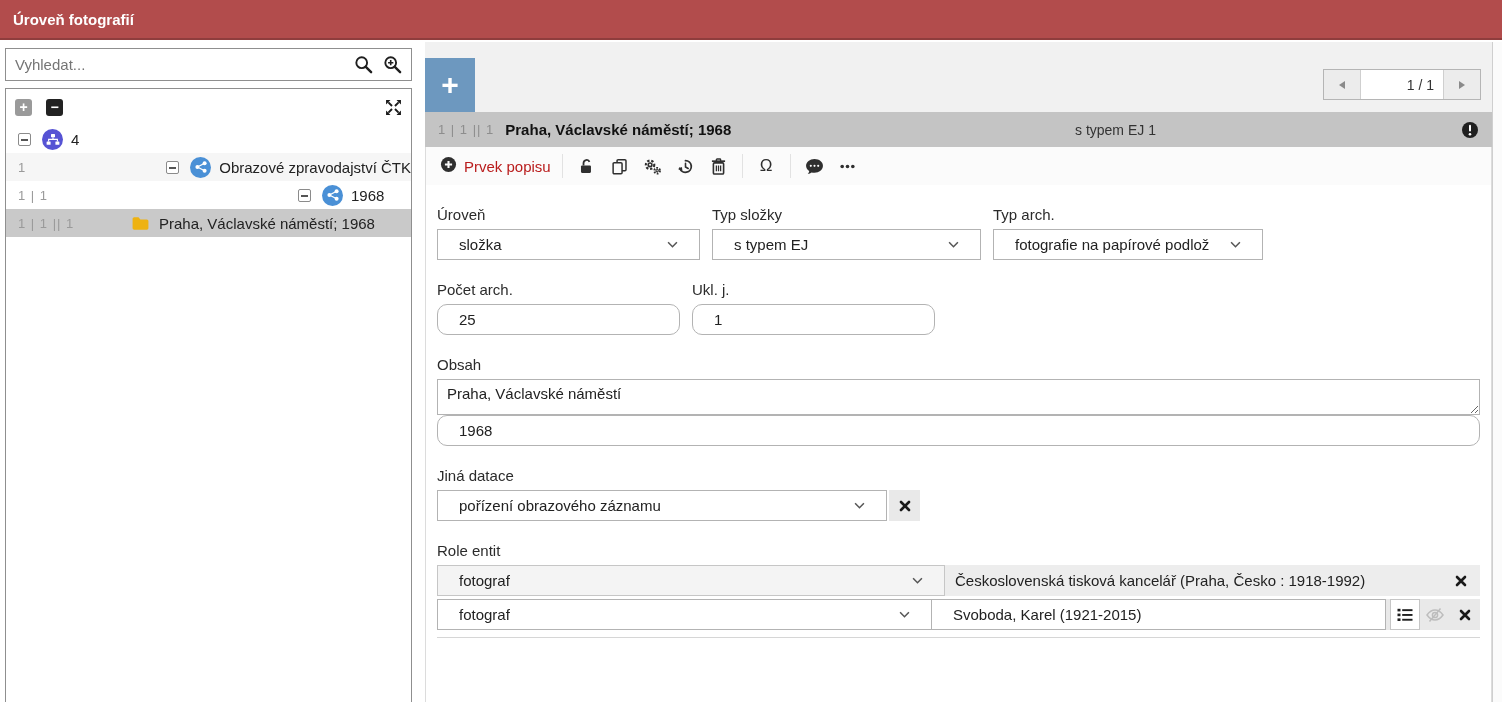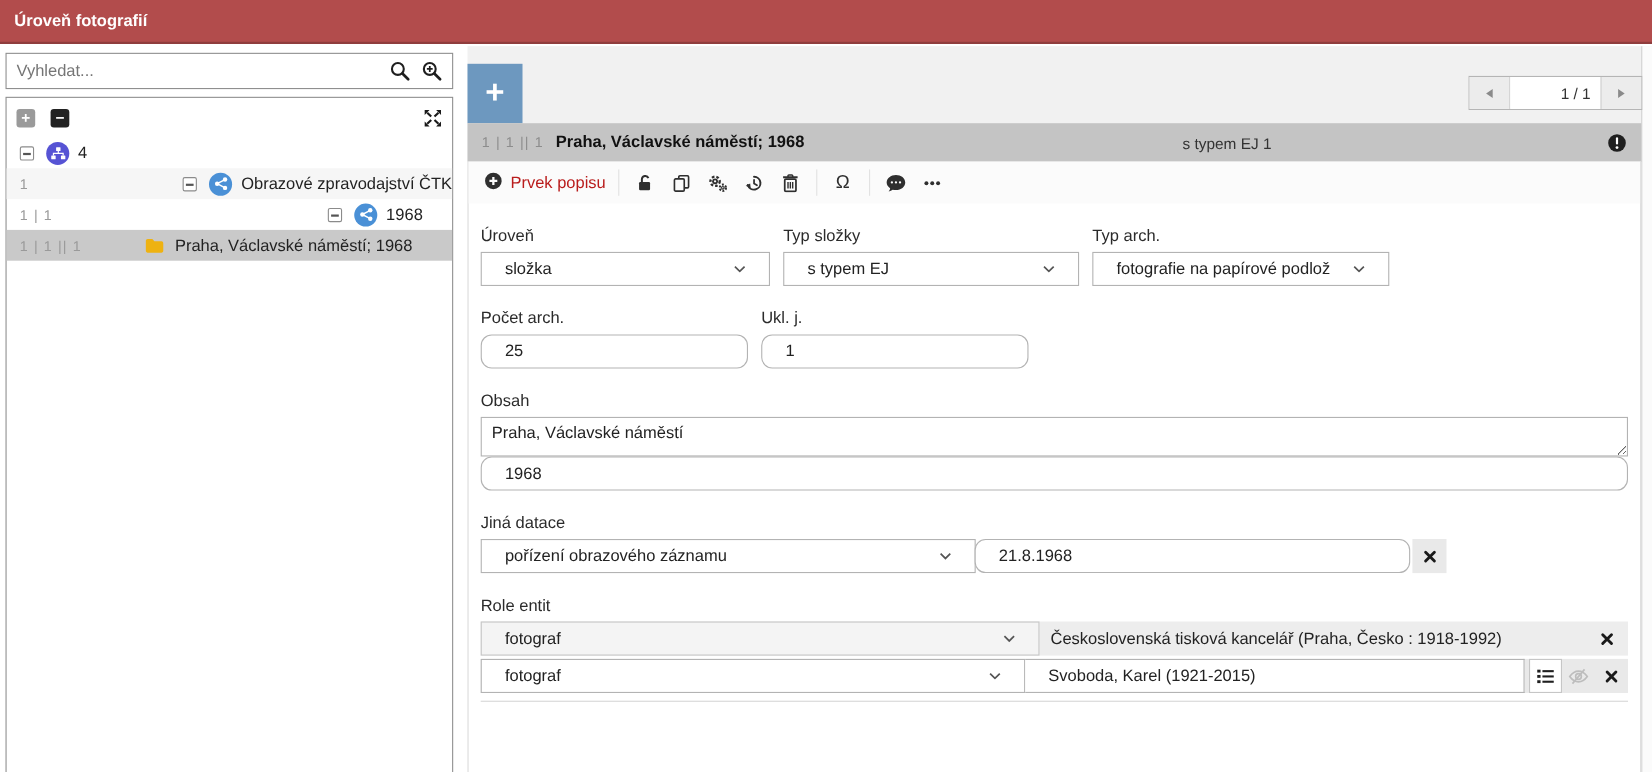--- a/index.html
+++ b/index.html
@@ -43,21 +43,21 @@
   .folder-wrap { width:21px; display:flex; justify-content:center; margin-right:8px; flex:none; }
   .tlabel { color:#222; }
 
   
   .content { position:absolute; top:42px; left:425px; right:0; bottom:0; background:#f1f1f1; }
   .scroll-strip { position:absolute; top:0; right:0; width:10px; bottom:0; background:#fbfbfb;
                   border-left:1px solid #cfcfcf; }
   .add-tab { position:absolute; top:16px; left:0; width:50px; height:54px; background:#6d98bf;
              color:#fff; font-size:30px; font-weight:bold; display:flex; align-items:center;
              justify-content:center; cursor:pointer; }
-  .pager { position:absolute; top:27px; right:9px; height:31px; display:flex; border:1px solid #b5b5b5;
+  .pager { position:absolute; top:27px; right:21px; height:31px; display:flex; border:1px solid #b5b5b5;
            background:#fff; }
   .pg-btn { width:37px; background:#ececec; display:flex; align-items:center; justify-content:center; cursor:pointer; }
   .pg-btn.left { border-right:1px solid #cfcfcf; } .pg-btn.right { border-left:1px solid #cfcfcf; }
   .pg-field { width:82px; border:none; outline:none; text-align:right; padding-right:9px;
               font:inherit; font-size:14px; color:#333; }
 
   .rec-header { position:absolute; top:70px; left:0; right:10px; height:35px; background:#c4c4c4;
                 display:flex; align-items:center; padding:0 13px; }
   .hdr-prefix { color:#8d8d8d; font-size:13px; margin-right:11px; letter-spacing:1px; }
   .hdr-title { font-weight:bold; font-size:15px; color:#111; }
@@ -350,21 +350,20 @@
       <input class="control w1" value="1968" style="">
 
       <span class="flabel">Jiná datace</span>
       <div class="inline-row">
         <div class="control select" style="width:450px;">
           <span class="val">pořízení obrazového záznamu</span>
           <svg width="11" height="7" viewBox="0 0 10 6">
               <path d="M1 1l4 4 4-4" fill="none" stroke="#555" stroke-width="1.4"></path>
             </svg>
         </div>
-        <input class="control" style="width: 396px; margin-left: -1px;" value="21.8.1968">
         <span class="xsq">
           <svg width="12" height="12" viewBox="0 0 12 12">
               <path d="M2 2l8 8M10 2l-8 8" stroke="#1a1a1a" stroke-width="2.6" stroke-linecap="round"></path>
             </svg>
         </span>
       </div>
 
       <span class="flabel">Role entit</span>
 
       <div class="role-row">

